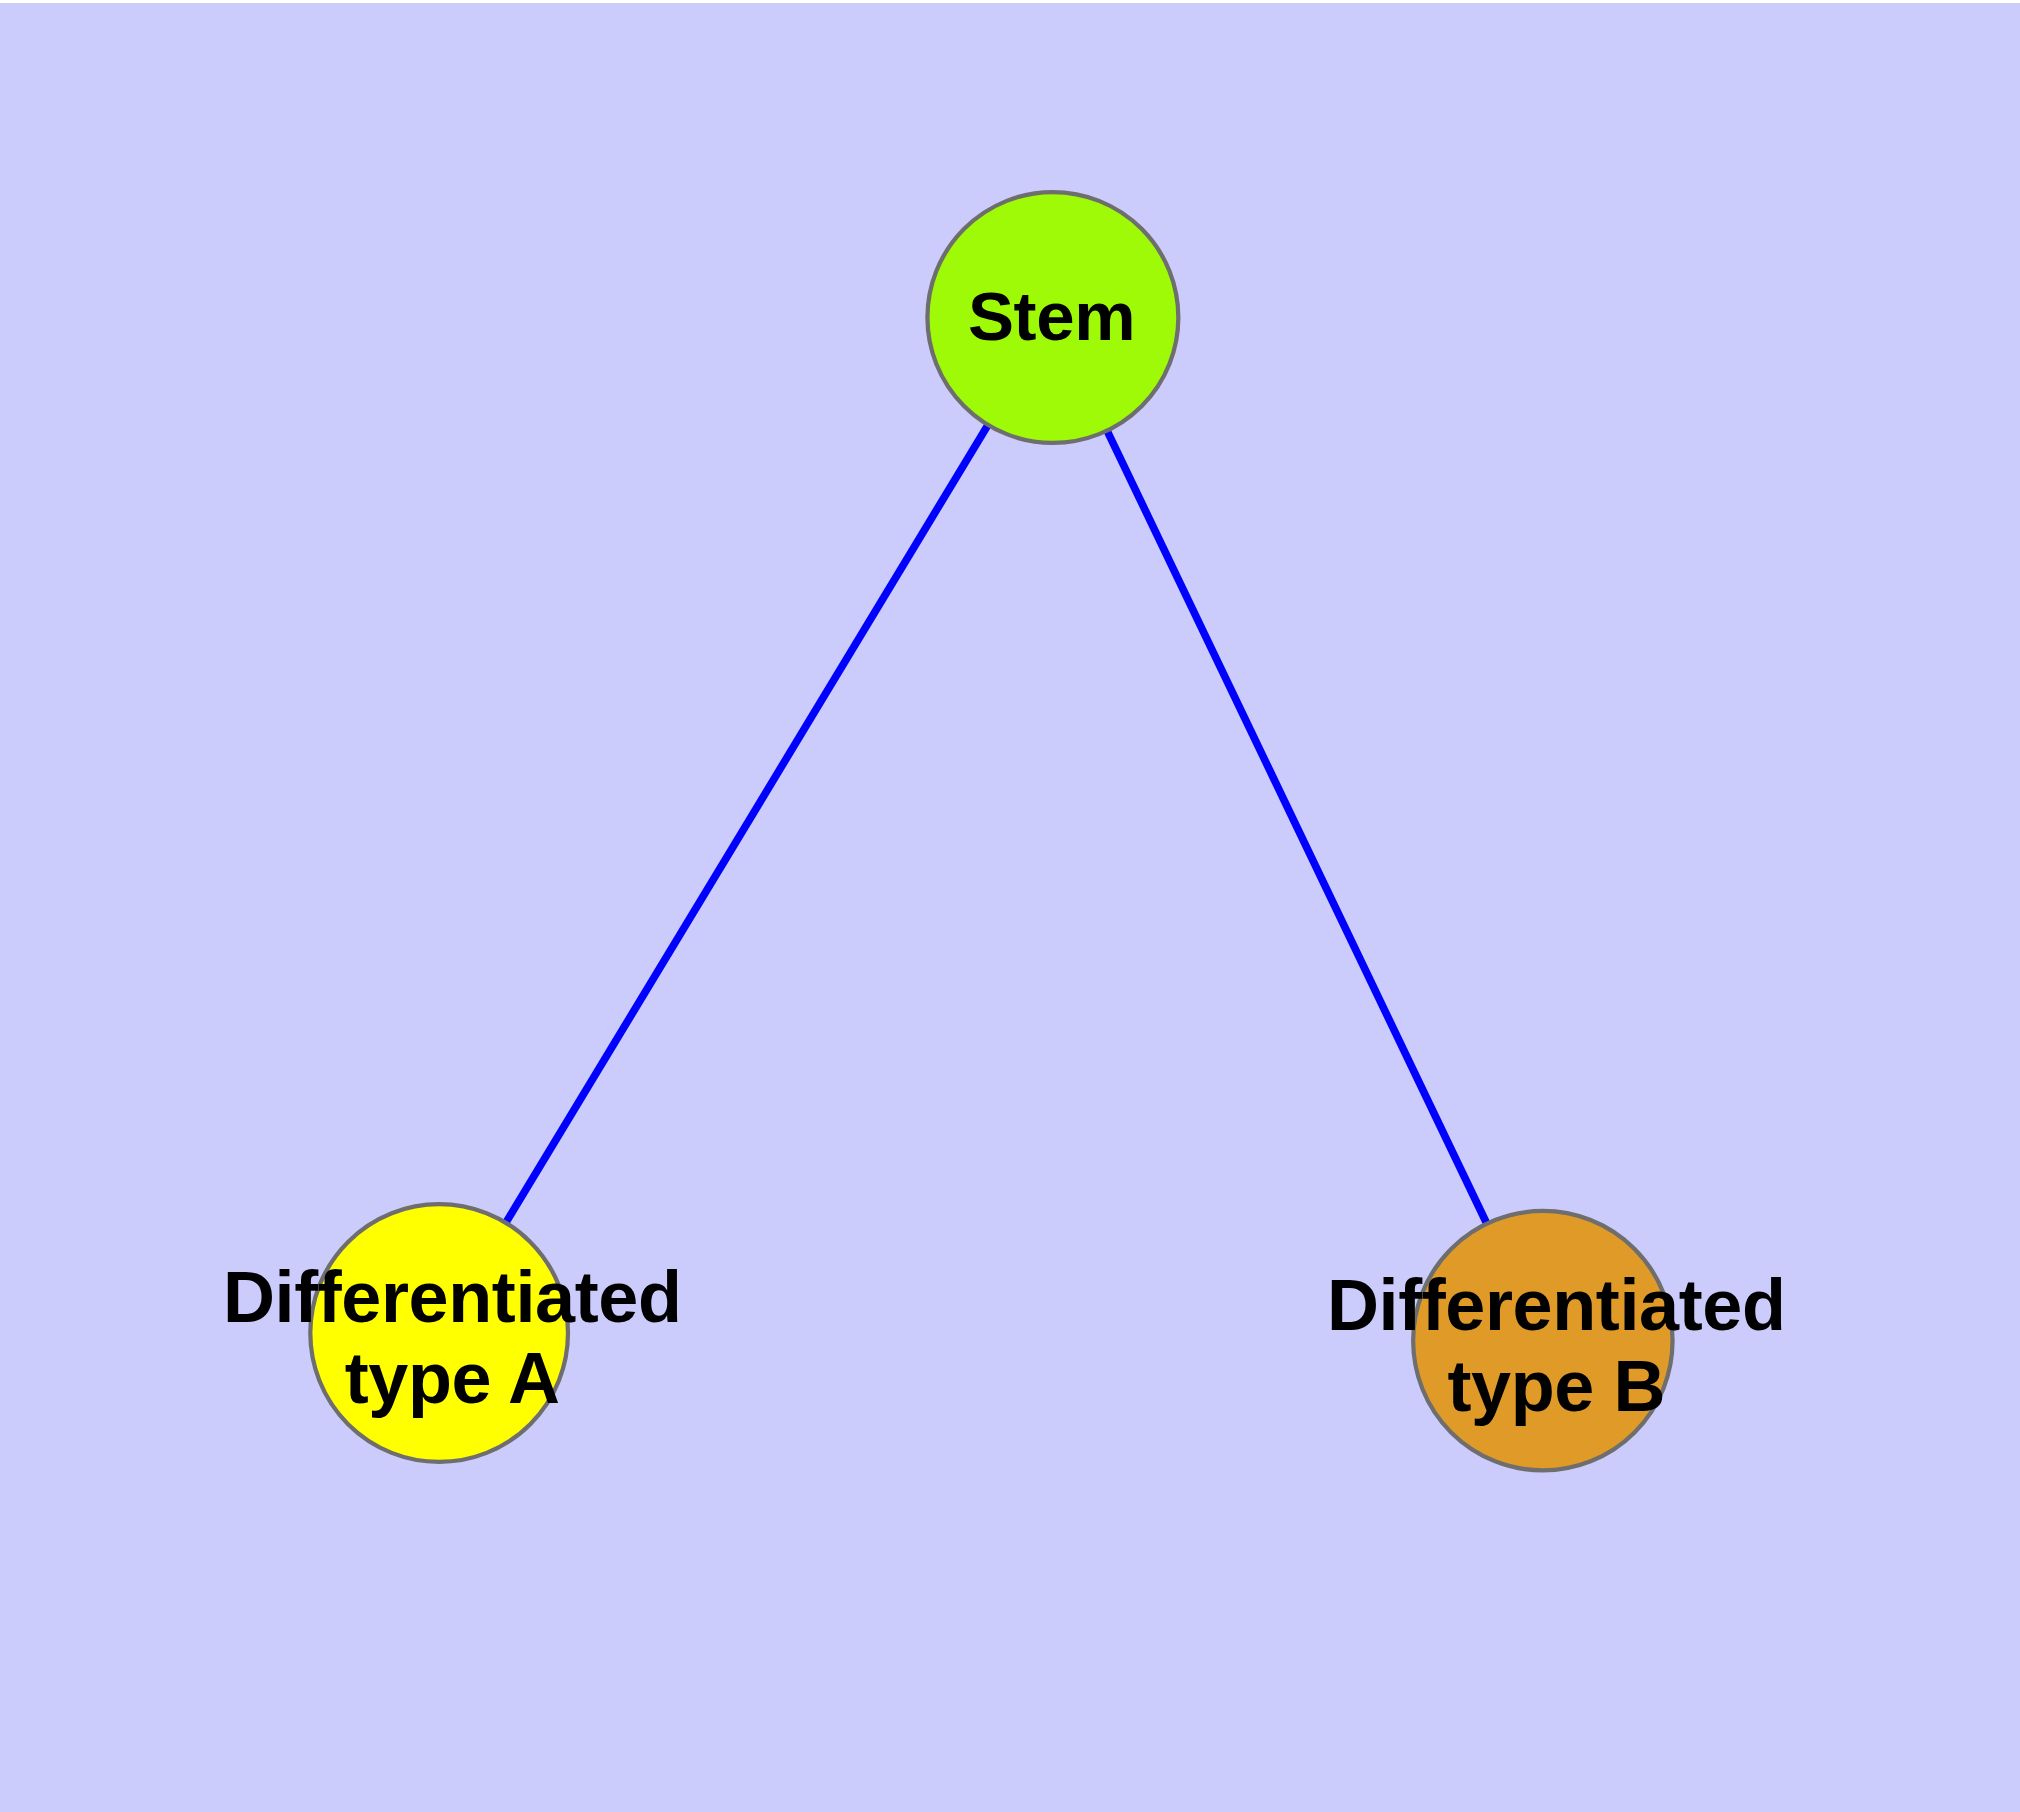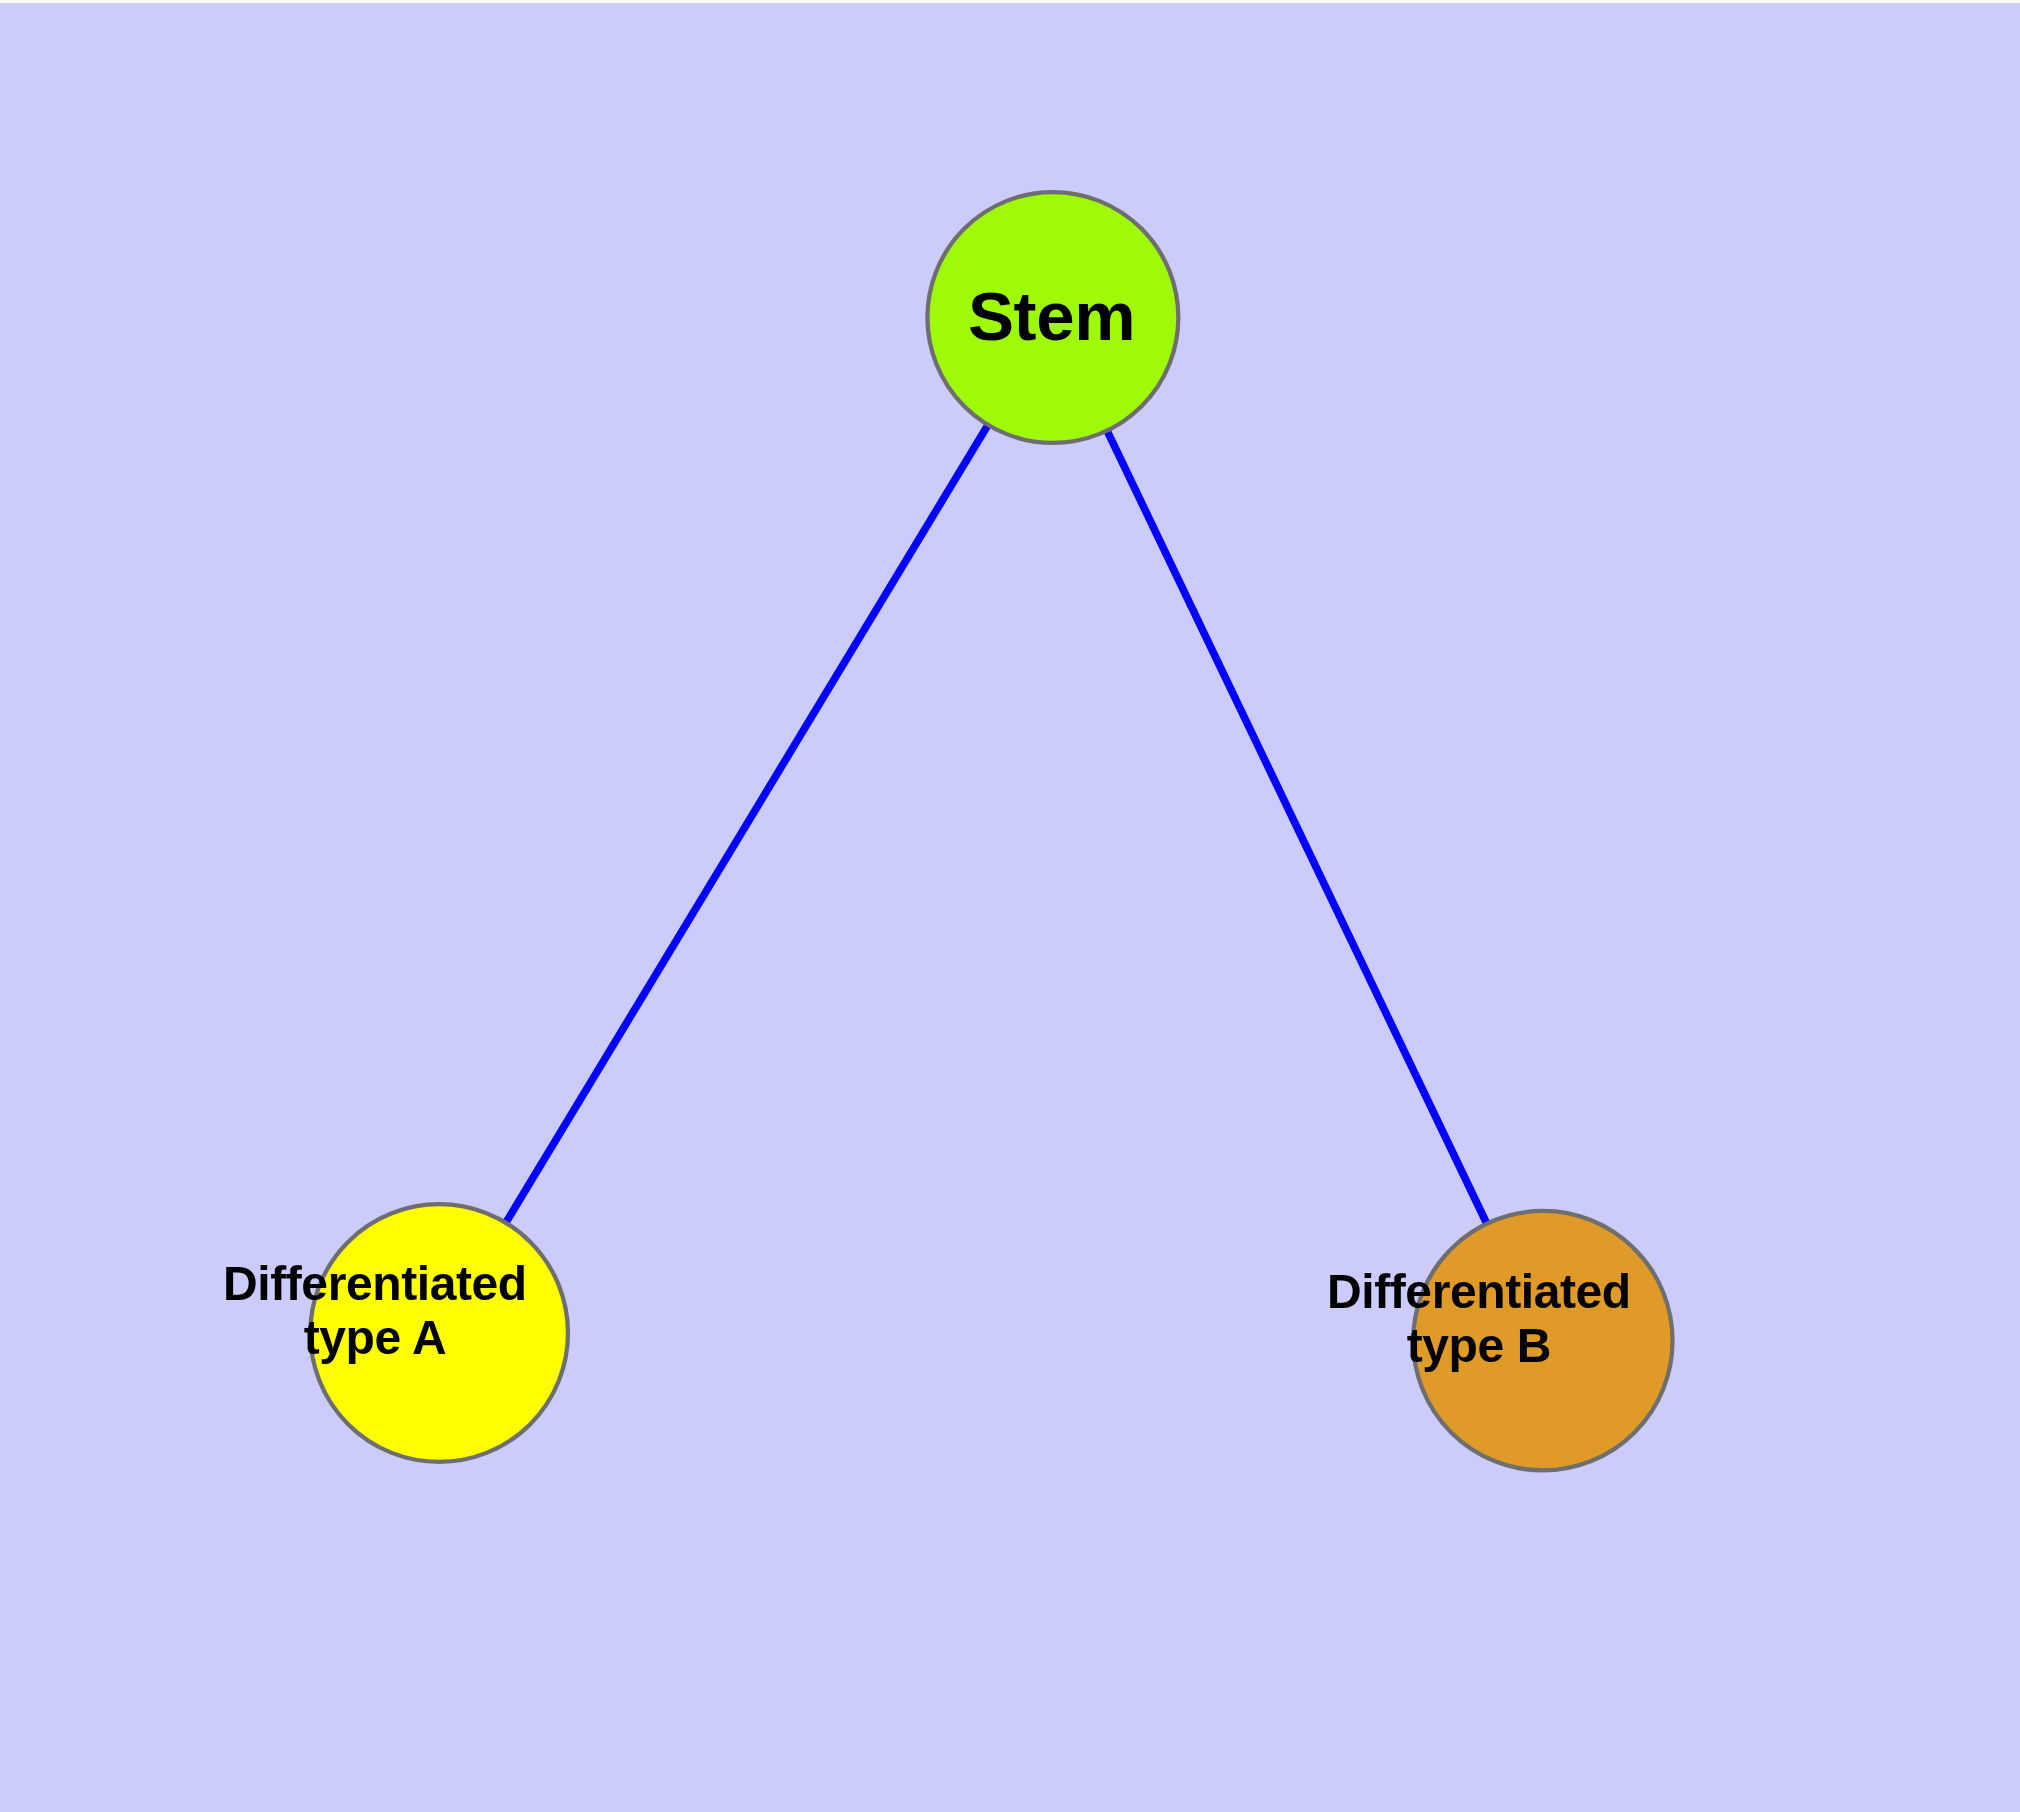--- a/index.html
+++ b/index.html
@@ -37,21 +37,21 @@
     text-align: center;
     line-height: 1.12;
     white-space: pre;
     pointer-events: none;
     letter-spacing: -0.4px;
   }
   .label-stem {
     font-size: 69px;
   }
   .label-child {
-    font-size: 48px;
+    font-size: 72px;
   }
 </style>
 </head>
 <body>
 
 <div id="canvas">
   <div id="plot-area">
     <svg id="graph-svg" viewBox="0 0 2384 2134" xmlns="http://www.w3.org/2000/svg">
       <g id="edges-group">
           <line x1="1167.519647583956" y1="494.24235109726635" x2="594.5492510942676" y2="1442.3342502611429" stroke="#0000ff" stroke-width="9" stroke-linecap="butt"></line>

